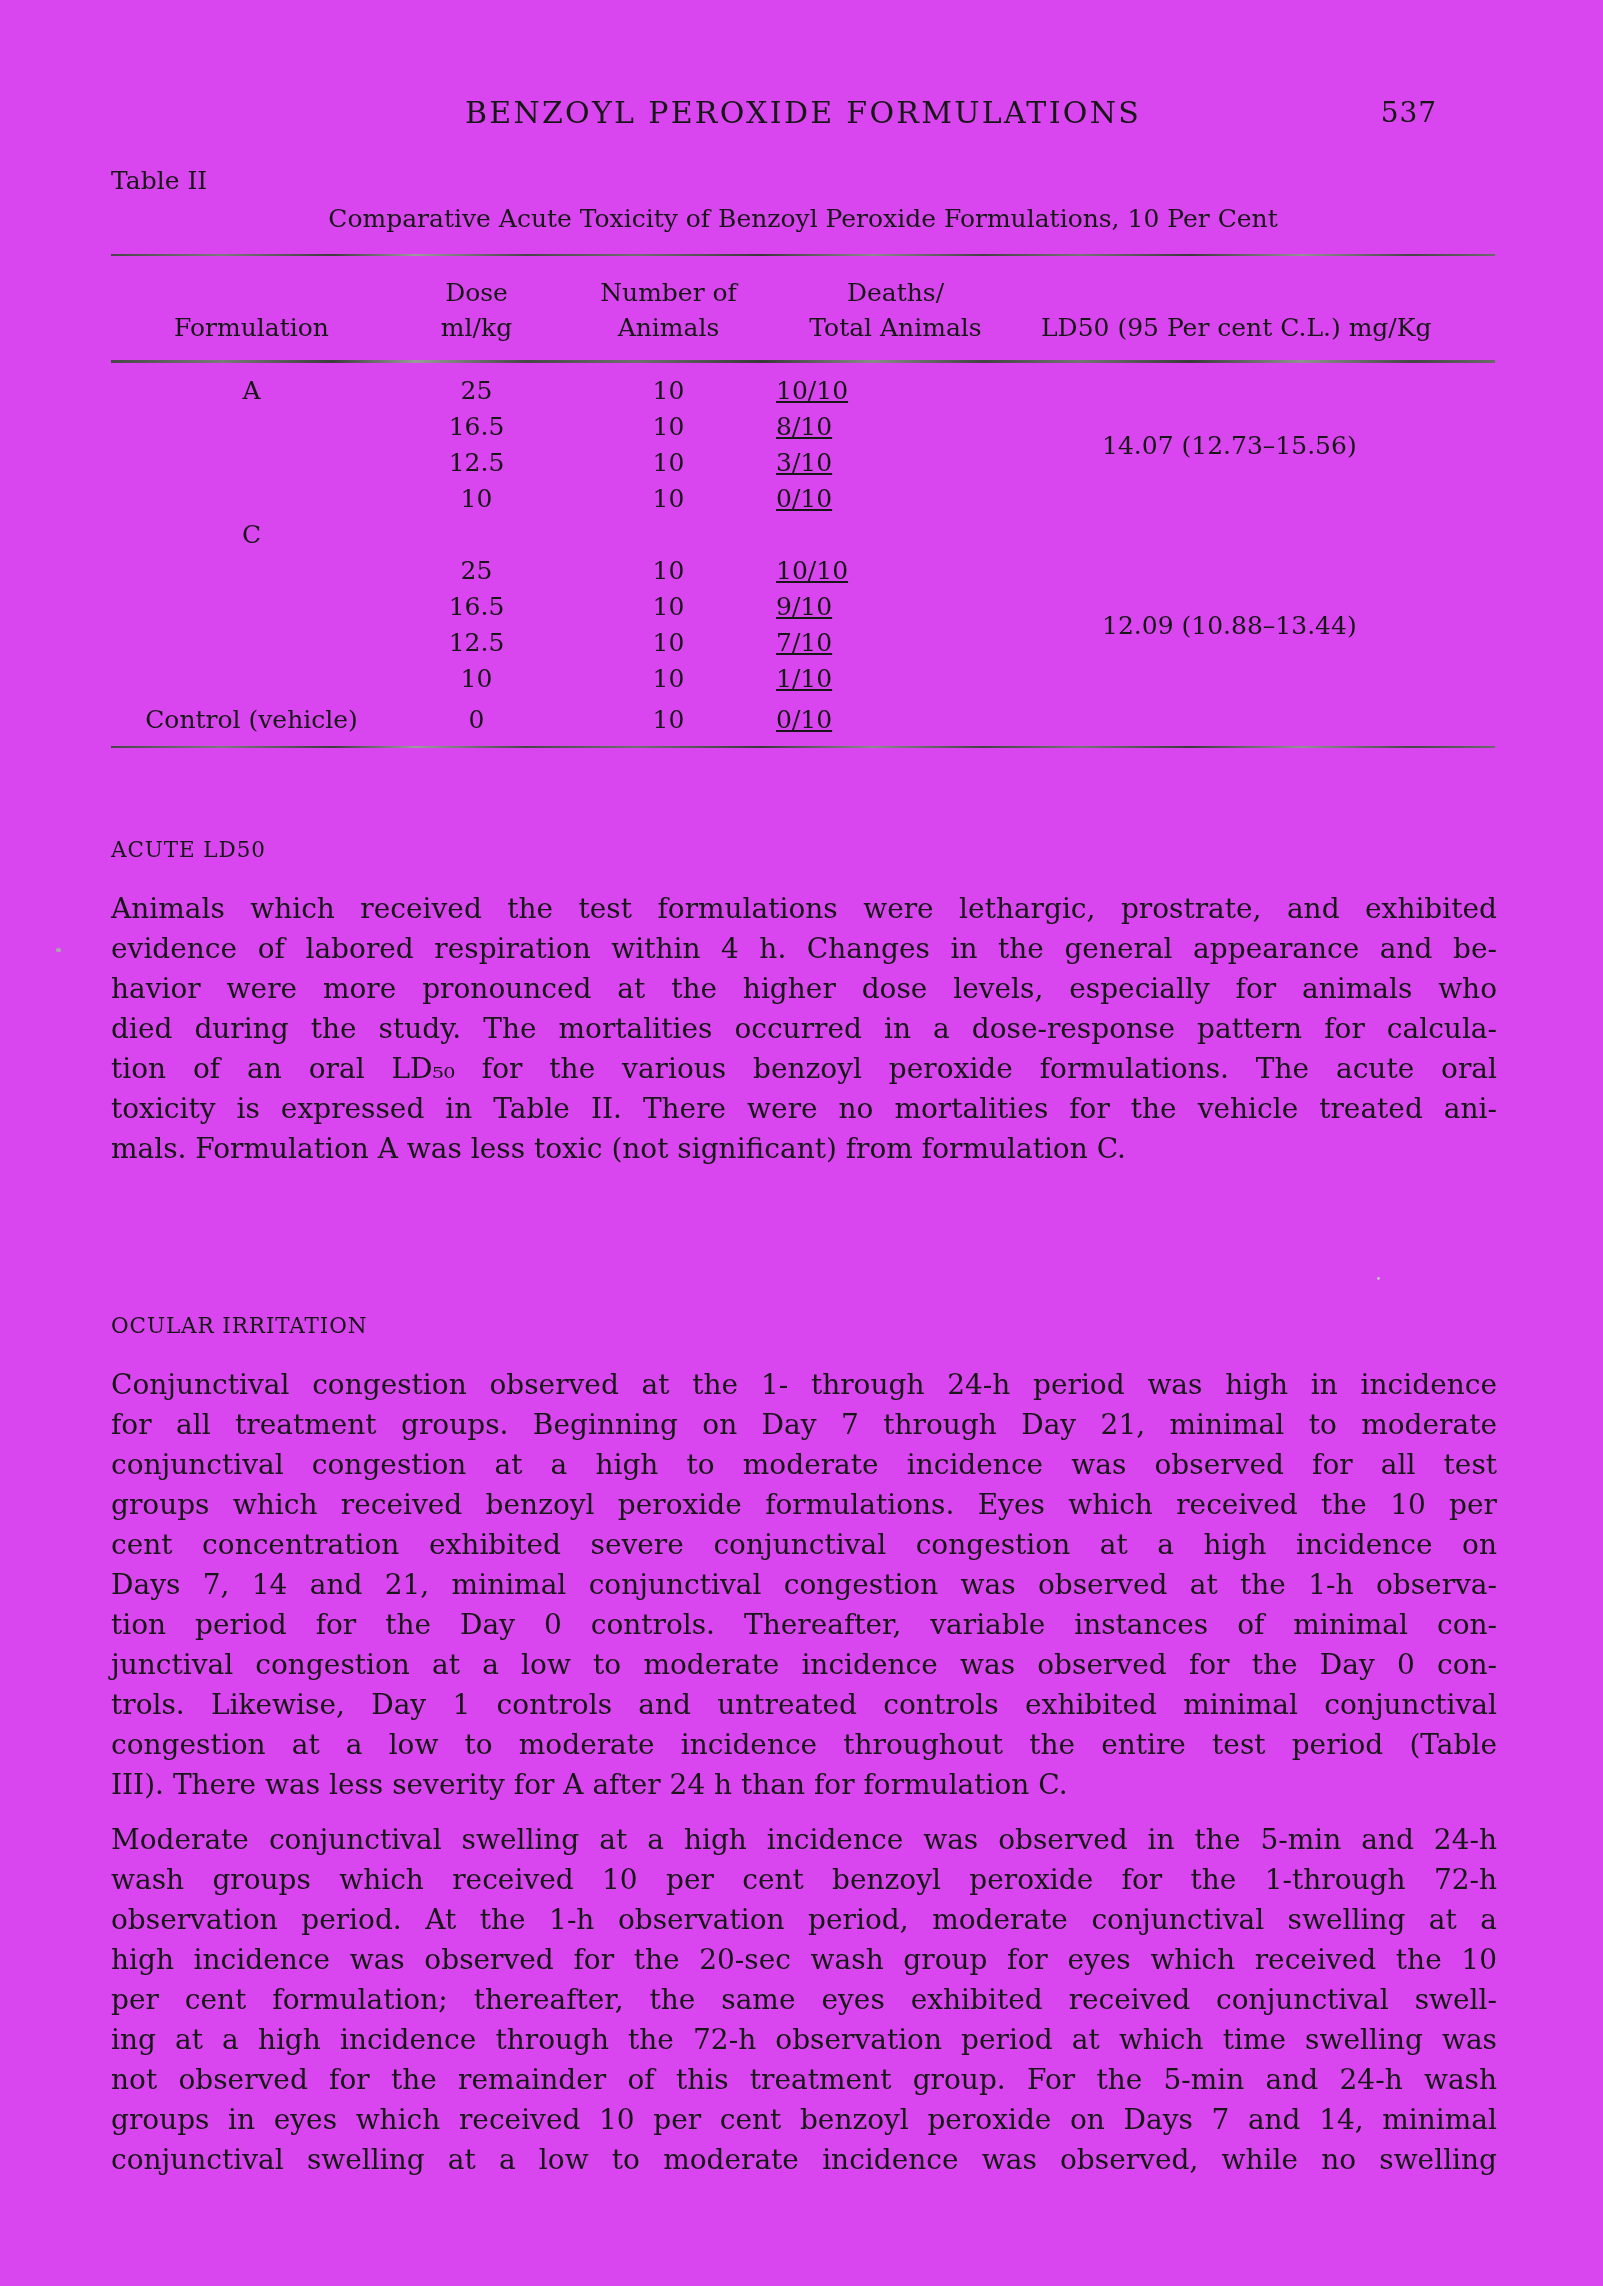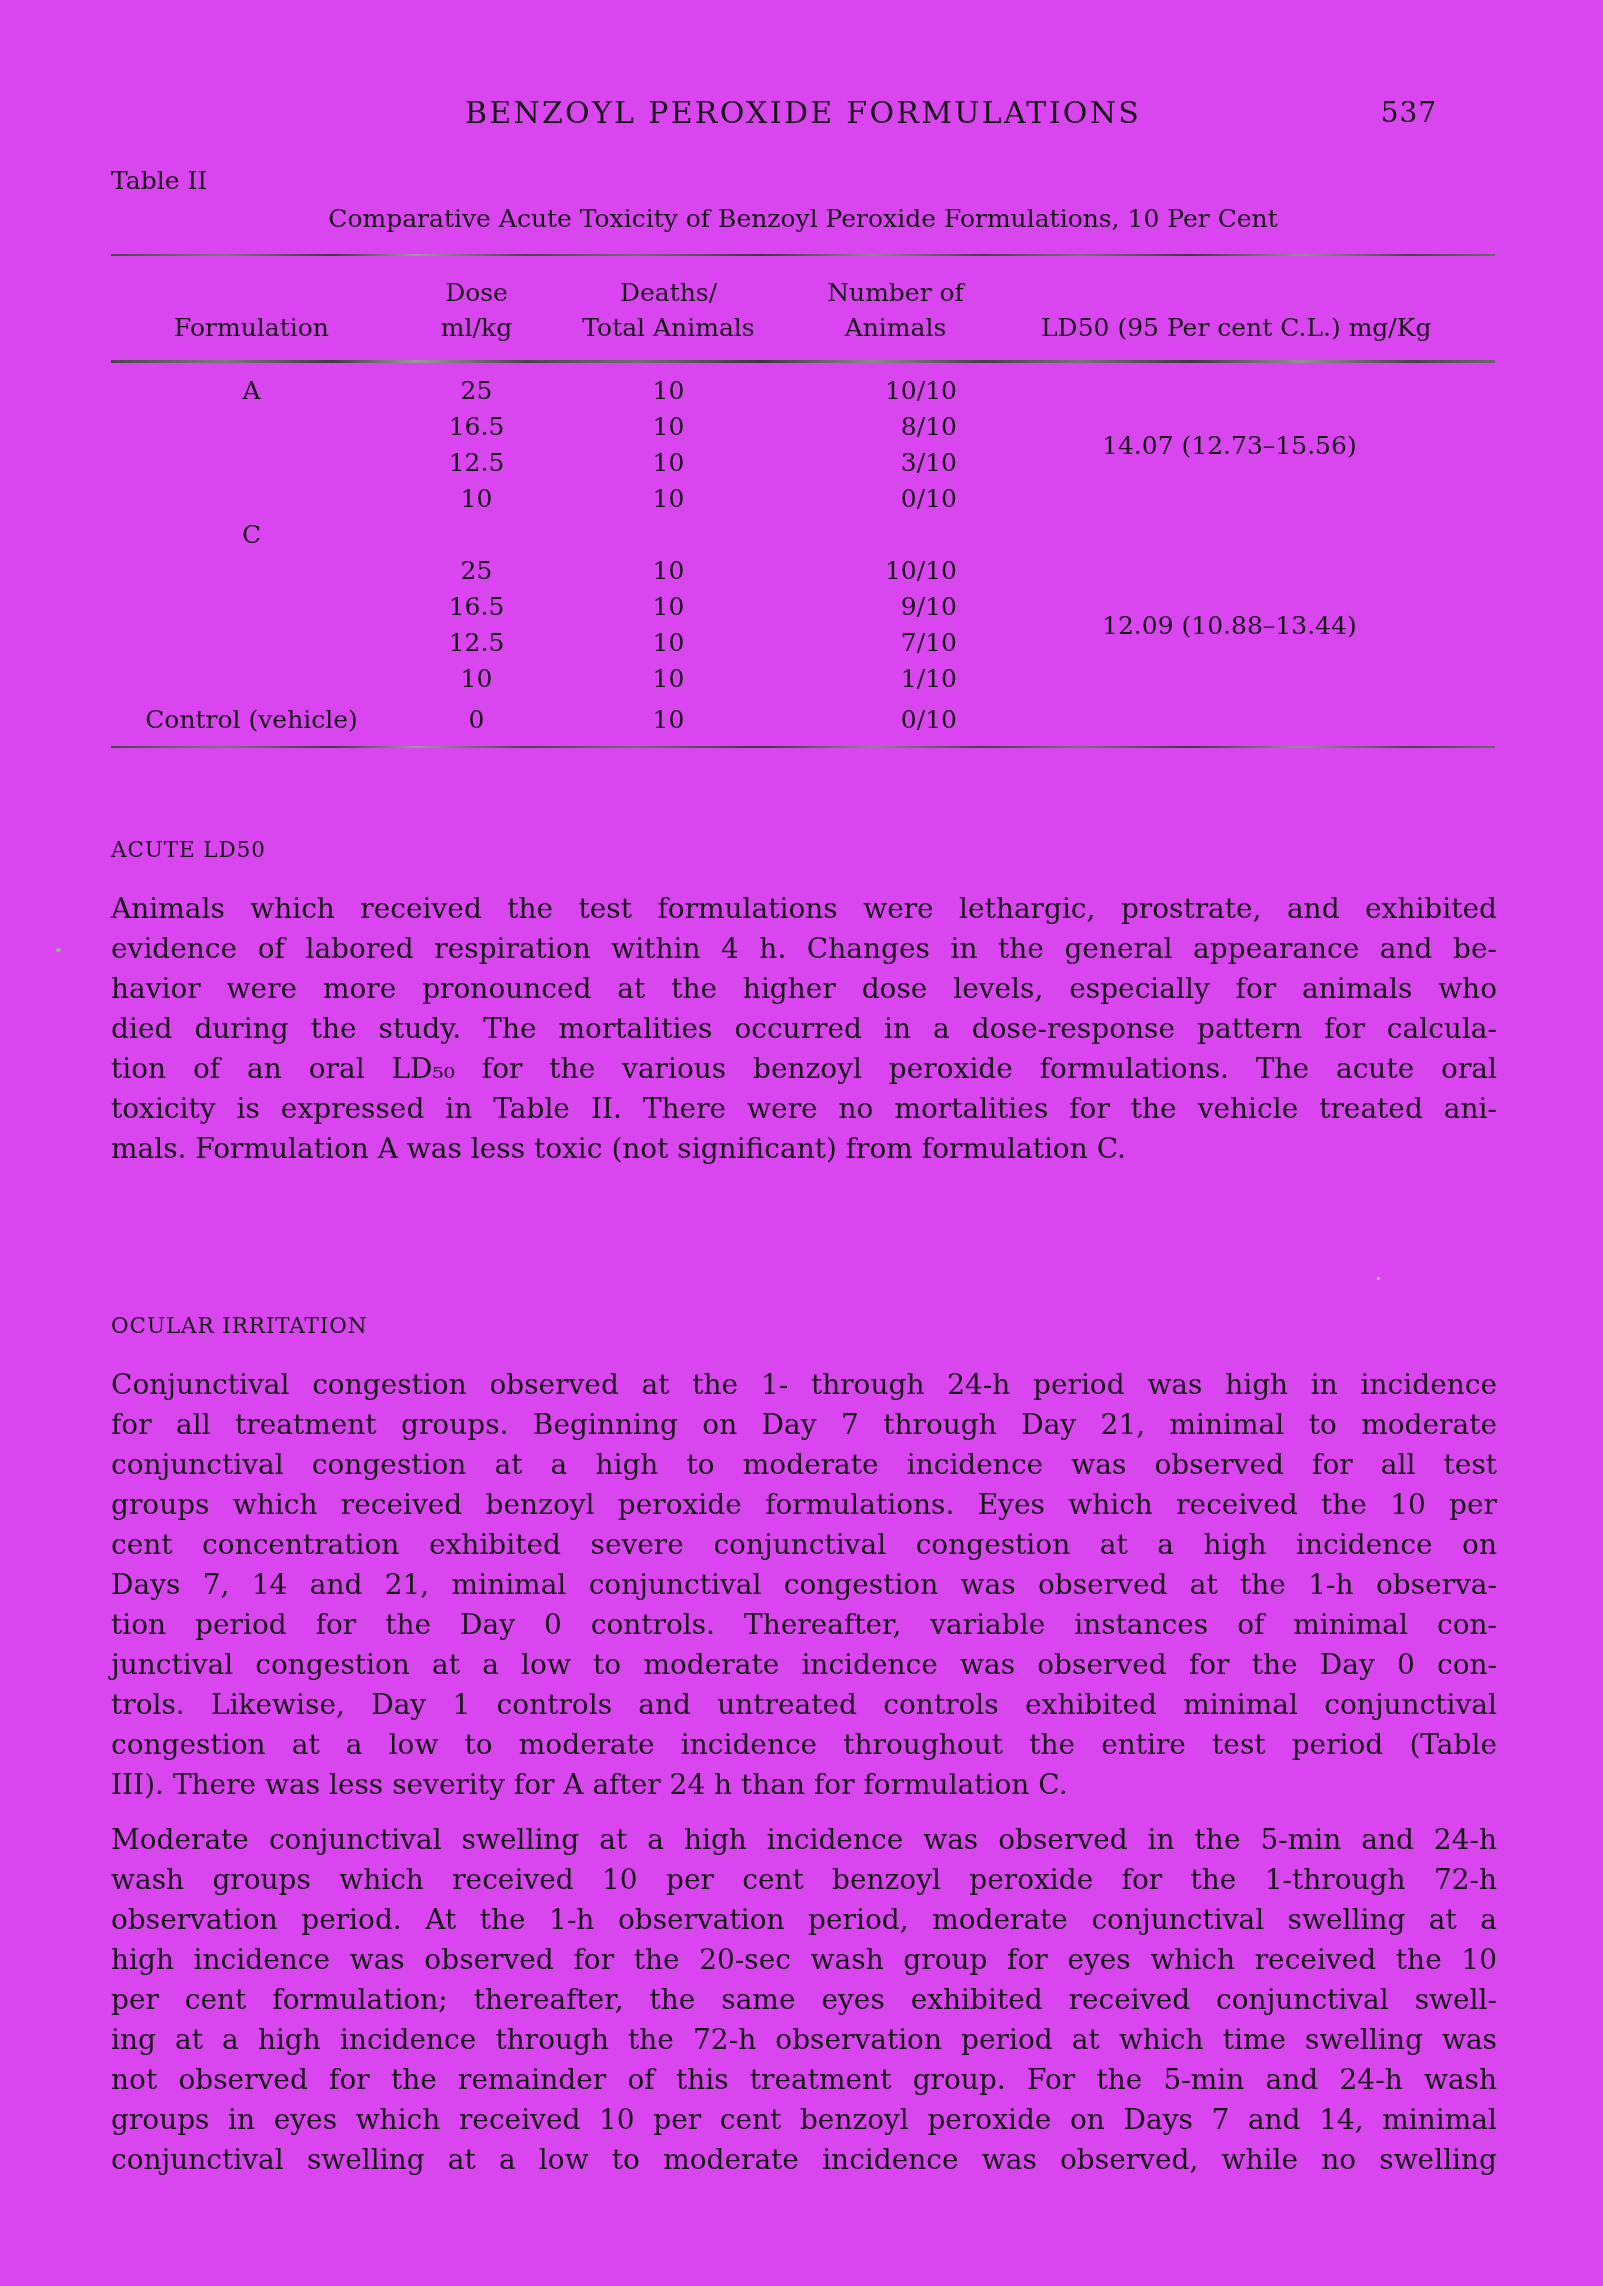--- a/index.html
+++ b/index.html
@@ -32,21 +32,21 @@
   .grid5 { display: grid; grid-template-columns: 281px 169px 215px 239px 1fr; }
   .thead { padding: 19px 0 15px; }
   .th { text-align: center; }
   .th .l { display: block; height: 35px; line-height: 35px; }
   .th.c5 { text-align: left; padding-left: 26px; }
   .tbody { padding: 9.4px 0 7.5px; }
   .trow { height: 36px; line-height: 36px; }
   .cf { text-align: center; }
   .cd { text-align: center; }
   .cn { text-align: center; }
-  .cx { text-align: right; padding-right: 58px; }
+  .cx { padding-right: 58px; text-decoration: underline; }
   .dose-rows { position: relative; }
   .ld50 { position: absolute; left: 991px; top: 50%; transform: translateY(-50%); white-space: nowrap; }
   .control-row { margin-top: 5.6px; }
 
   
   .section { position: absolute; left: 111px; width: 1386px; }
   .sec-acute  { top: 836px; }
   .sec-ocular { top: 1312px; }
   .sec-heading { font-size: 21.5px; letter-spacing: 0.9px; line-height: 28px; }
   .para { margin-top: 25px; font-size: 28px; }
@@ -76,27 +76,27 @@
 
     <div class="thead grid5">
       <div class="th c1">
         <span class="l"></span>
         <span class="l">Formulation</span>
       </div>
       <div class="th c2">
         <span class="l">Dose</span>
         <span class="l">ml/kg</span>
       </div>
+      <div class="th c3">
+        <span class="l">Number of</span>
+        <span class="l">Animals</span>
+      </div>
       <div class="th c4">
         <span class="l">Deaths/</span>
         <span class="l">Total Animals</span>
-      </div>
-      <div class="th c3">
-        <span class="l">Number of</span>
-        <span class="l">Animals</span>
       </div>
       <div class="th c5">
         <span class="l"></span>
         <span class="l">LD50 (95 Per cent C.L.) mg/Kg</span>
       </div>
     </div>
     <div class="rule"></div>
 
     <div class="tbody">
 

